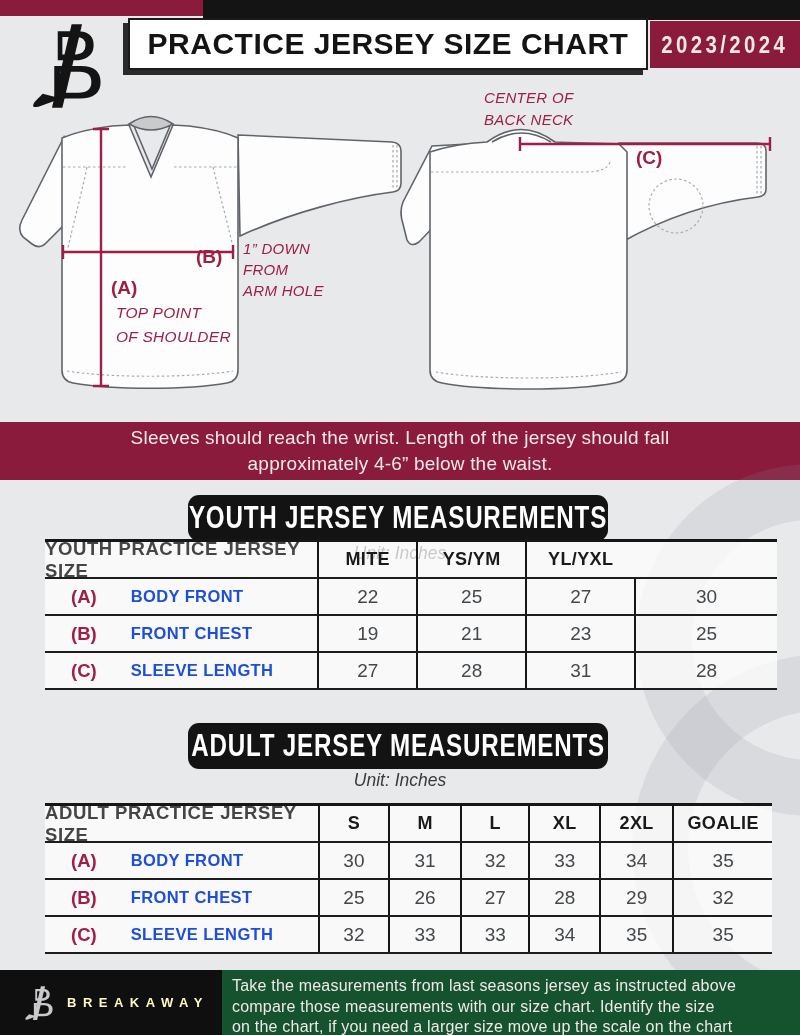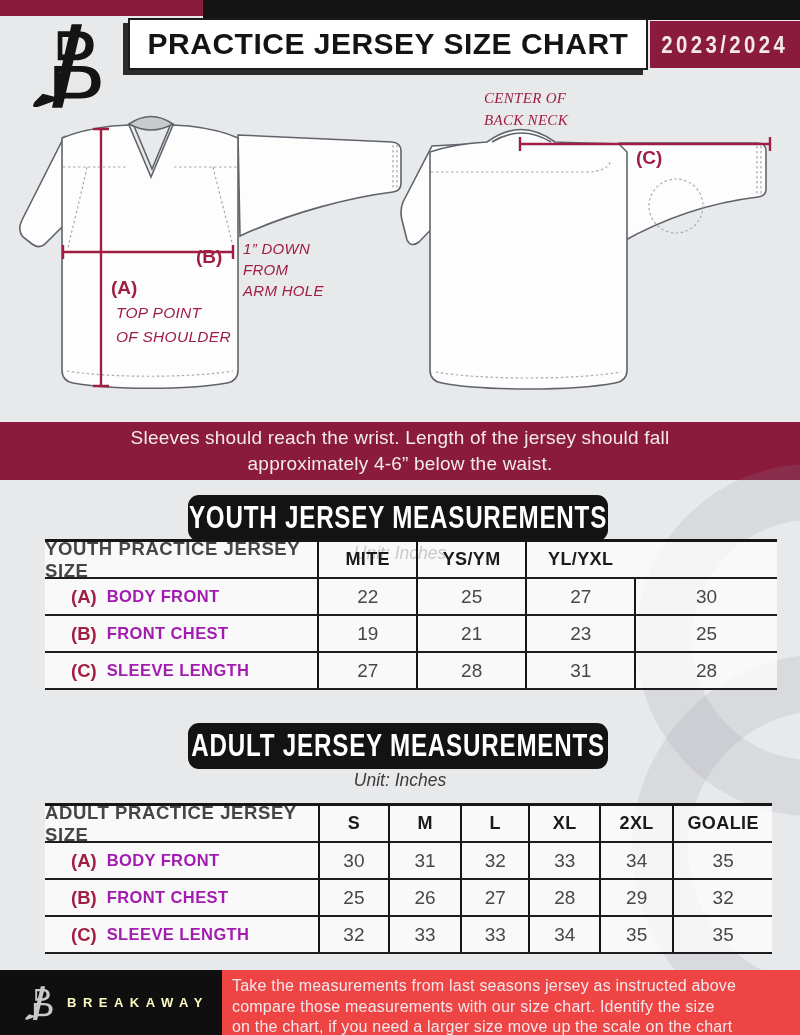--- a/index.html
+++ b/index.html
@@ -22,21 +22,21 @@
 
   
   .diagram-svg{left:0;top:70px;width:800px;height:352px;z-index:2;}
   .mlabel{position:absolute;color:#9E1E44;z-index:4;white-space:nowrap;}
   .mtag{font-weight:800;font-size:19px;}
   .mnote{font-style:italic;font-size:15px;line-height:21px;font-weight:500;letter-spacing:.3px;}
   .lbl-b-tag{left:196px;top:246px;}
   .lbl-b-note{left:243px;top:238px;}
   .lbl-a-tag{left:111px;top:277px;}
   .lbl-a-note{left:116px;top:301px;font-size:15.5px;line-height:24px;}
-  .lbl-c-neck{left:484px;top:87px;line-height:22px;font-family:Liberation Serif, serif;}
+  .lbl-c-neck{left:484px;top:87px;line-height:22px;}
   .lbl-c-tag{left:636px;top:147px;}
 
   
   .notice{left:0;top:422px;width:800px;height:58px;background:#8A1B3D;z-index:3;
           display:flex;flex-direction:column;align-items:center;justify-content:center;}
   .notice div{color:#F3E9ED;font-size:19px;line-height:26px;letter-spacing:.2px;}
 
   
   .section-banner{left:188px;width:420px;height:46px;background:#131313;border-radius:11px;
                   display:flex;align-items:center;justify-content:center;z-index:6;}
@@ -54,36 +54,36 @@
          background:rgba(255,255,255,.72);z-index:6;}
   .youth-table{top:539px;width:732px;}
   .adult-table{top:803px;width:727px;}
   .trow{display:flex;height:35px;border-bottom:2px solid #1d1d1d;}
   .cell{display:flex;align-items:center;justify-content:center;box-sizing:border-box;}
   .cell + .cell{border-left:2px solid #161616;}
   .hdr{font-weight:700;font-size:18px;color:#1a1a1a;letter-spacing:.4px;}
   .hdr0{font-weight:600;font-size:18.5px;color:#454545;letter-spacing:.6px;}
   .lab{justify-content:flex-start;padding-left:26px;gap:10px;}
   .tag{color:#9E1E44;font-weight:800;font-size:18.5px;}
-  .lbl{color:#a21caf;font-weight:600;font-size:16.5px;letter-spacing:.4px;}
+  .lbl{color:#1d4ed8;font-weight:600;font-size:16.5px;letter-spacing:.4px;margin-left:24px;}
   .val{font-size:19px;color:#44484b;}
   
   .yc0{width:37.2%;} .yc1{width:13.5%;} .yc2{width:14.9%;} .yc3{width:14.9%;} .yc4{width:19.5%;}
   
   .ac0{width:37.5%;} .ac1{width:9.7%;} .ac2{width:9.9%;} .ac3{width:9.4%;}
   .ac4{width:9.7%;} .ac5{width:10.1%;} .ac6{width:13.7%;}
 
   
   .watermark{left:560px;top:460px;width:240px;height:520px;z-index:5;pointer-events:none;}
 
   
   .footer-black{left:0;top:970px;width:222px;height:65px;background:#0f0f0f;
                 display:flex;align-items:center;padding-left:24px;gap:13px;box-sizing:border-box;z-index:6;}
   .brand-text{color:#fef9c3;font-size:13px;font-weight:600;letter-spacing:6.5px;white-space:nowrap;}
-  .footer-maroon{left:222px;top:970px;width:578px;height:65px;background:#ef4444;
+  .footer-maroon{left:222px;top:970px;width:578px;height:65px;background:#14532d;
                  box-sizing:border-box;padding:6px 0 0 10px;z-index:6;}
   .footer-maroon div{color:#F2E7EB;font-size:16px;line-height:20.5px;letter-spacing:.2px;white-space:nowrap;}
 </style>
 </head>
 <body>
 
 <div class="page">
 
   <div class="abs topbar-maroon"></div>
   <div class="abs topbar-black"></div>

